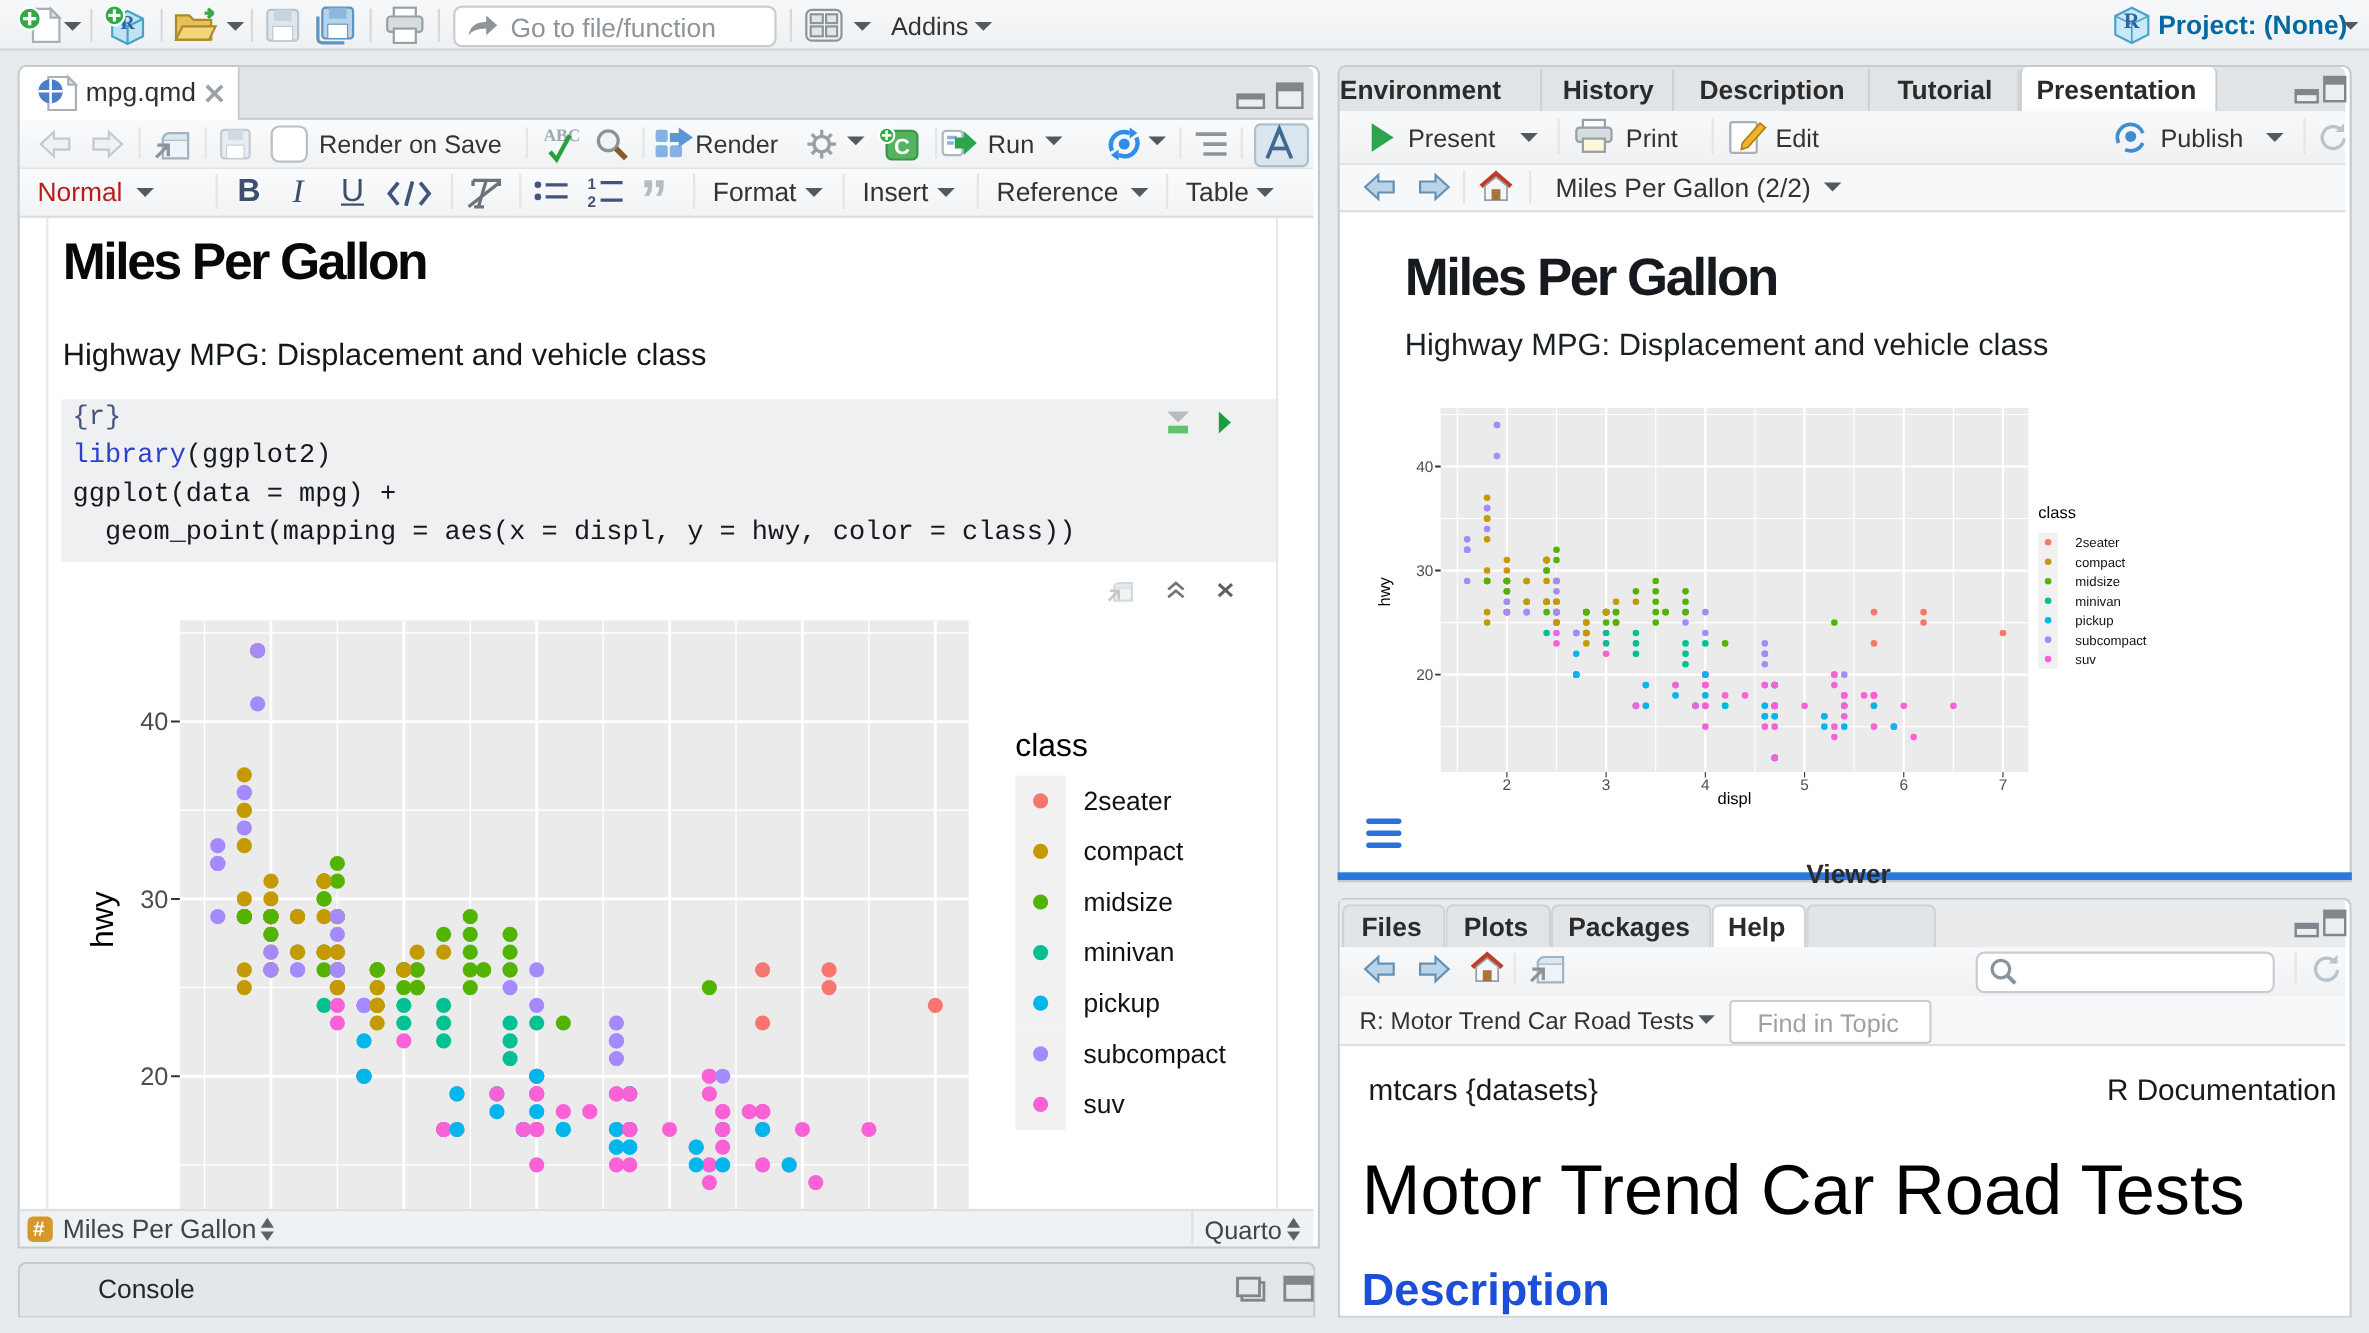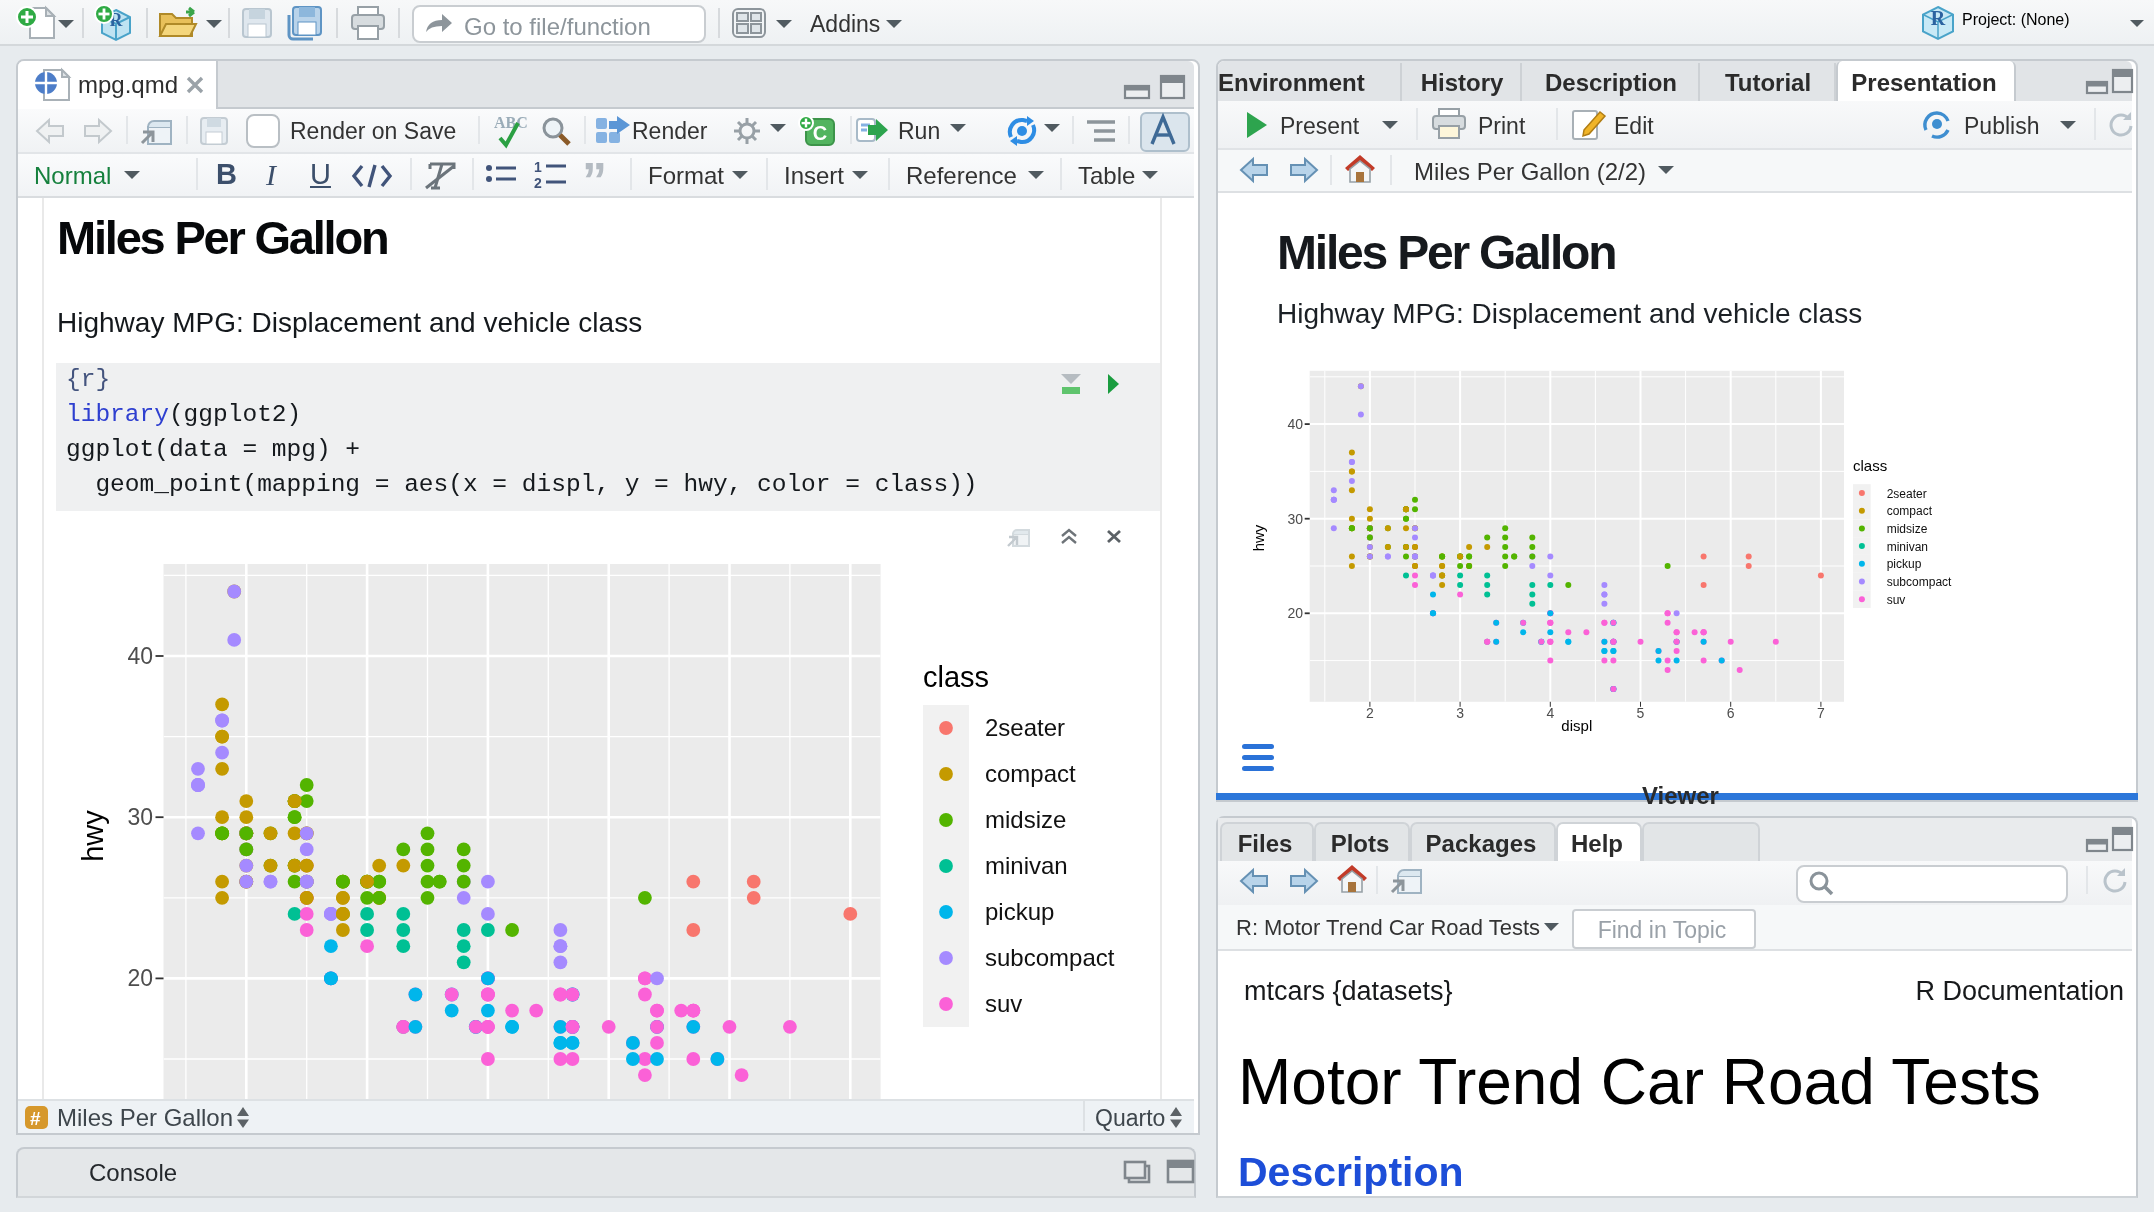--- a/index.html
+++ b/index.html
@@ -75,21 +75,21 @@
   </svg>
 <div class="tx" style="left:810px;top:13px;font-size:23px;color:#333;font-weight:normal;">Addins</div>
 <svg class="ab" style="left:886px;top:20px" width="16" height="9">
     <polygon points="0,0 16,0 8,8" fill="#505a60"></polygon>
   </svg>
 <svg class="ab" style="left:1920px;top:5px" width="36" height="36">
 <path d="M18 2 l15 7.5 v17 l-15 7.5 l-15 -7.5 v-17 z" fill="#c8e9f6" stroke="#49a3c9" stroke-width="2"></path>
 <path d="M3 9.5 l15 7.5 l15 -7.5 M18 17 v17" fill="none" stroke="#49a3c9" stroke-width="1.5"></path>
 <text x="18" y="20" font-size="20" font-weight="bold" fill="#2c63a0" font-family="Liberation Serif" text-anchor="middle">R</text>
   </svg>
-<div class="tx" style="left:1962px;top:12px;font-size:16px;color:#000000;font-weight:normal;">Project: (None)</div>
+<div class="tx" style="left:1962px;top:12px;font-size:24px;color:#0369a1;font-weight:bold;">Project: (None)</div>
 <svg class="ab" style="left:2130px;top:20px" width="14" height="8">
     <polygon points="0,0 14,0 7,7" fill="#505a60"></polygon>
   </svg>
 <div class="pane" style="left:16px;top:59px;width:1180px;height:1072px"></div>
 <div class="ab" style="left:18px;top:61px;width:1176px;height:46px;background:#e1e4e7;border-bottom:2px solid #c5cacf;border-radius:6px 6px 0 0"></div>
 <div class="ab" style="left:18px;top:61px;width:198px;height:48px;background:#fff;border-right:2px solid #c5cacf;border-radius:6px 0 0 0"></div>
 <svg class="ab" style="left:34px;top:68px" width="36" height="34">
 <path d="M10 2 h18 l7 7 v23 h-25 z" fill="#fff" stroke="#a9b1b7" stroke-width="2"></path>
 <path d="M28 2 l7 7 h-7 z" fill="#e0e4e7" stroke="#a9b1b7" stroke-width="2"></path>
 <circle cx="12" cy="15" r="11" fill="#4d7dc8"></circle>
@@ -182,21 +182,21 @@
 <path d="M1 3 h28 M8 12 h21 M8 21 h21" stroke="#8d959b" stroke-width="3.4"></path>
   </svg>
 <div class="vd" style="left:1128px;top:116px;height:28px;background:#e3e6e9"></div>
 <div class="ab" style="left:1140px;top:112px;width:46px;height:36px;background:#dbe5ed;border:2px solid #aebfcc;border-radius:6px"></div>
 <svg class="ab" style="left:1148px;top:116px" width="30" height="29">
 <path d="M4 28 L15 1 L26 28" fill="none" stroke="#3f6a96" stroke-width="3.4"></path>
 <path d="M9 19 h12" stroke="#3f6a96" stroke-width="3.4"></path>
 <circle cx="15" cy="14" r="6" fill="#dbe5ed" opacity="0"></circle>
   </svg>
 <div class="ab" style="left:18px;top:154px;width:1176px;height:42px;background:linear-gradient(#fafbfc,#f1f3f5);border-bottom:2px solid #d9dcdf"></div>
-<div class="tx" style="left:34px;top:164px;font-size:24px;color:#15803d;font-weight:normal;">Normal</div>
+<div class="tx" style="left:34px;top:164px;font-size:24px;color:#b91c1c;font-weight:normal;">Normal</div>
 <svg class="ab" style="left:124px;top:171px" width="16" height="9">
     <polygon points="0,0 16,0 8,8" fill="#505a60"></polygon>
   </svg>
 <div class="vd" style="left:196px;top:158px;height:32px;background:#e3e6e9"></div>
 <div class="tx" style="left:216px;top:160px;font-size:29px;color:#3c4f6b;font-weight:bold;">B</div>
 <div class="tx" style="left:266px;top:160px;font-size:30px;color:#3c4f6b;font-weight:normal;font-style:italic;font-family:'Liberation Serif',serif">I</div>
 <div class="tx" style="left:310px;top:160px;font-size:29px;color:#3c4f6b;font-weight:normal;text-decoration:underline">U</div>
 <svg class="ab" style="left:352px;top:164px" width="40" height="24">
 <path d="M10 2 L2 12 L10 22 M30 2 L38 12 L30 22 M23 1 L17 23" fill="none" stroke="#41547a" stroke-width="3.4"></path>
   </svg>

